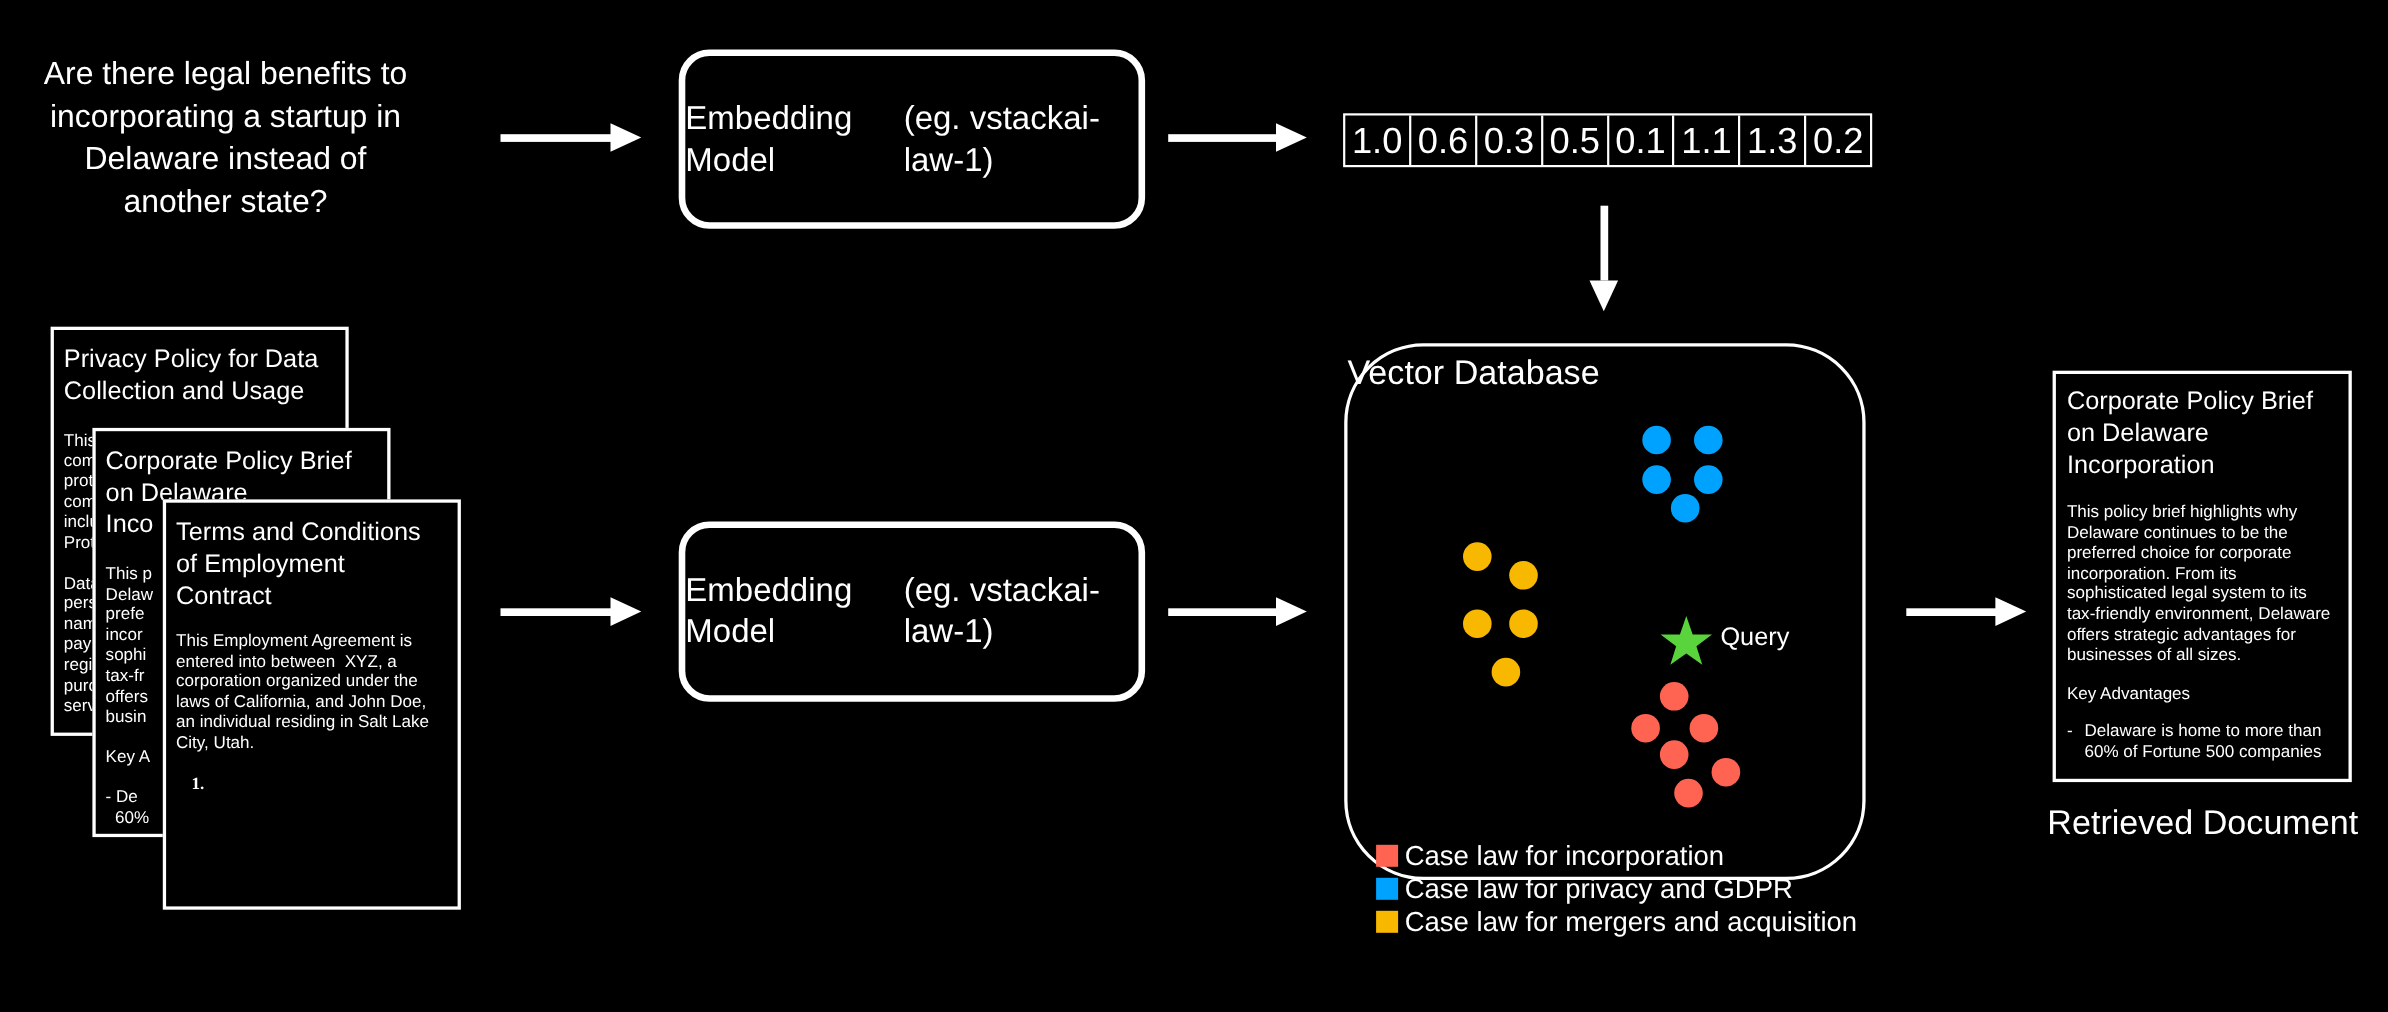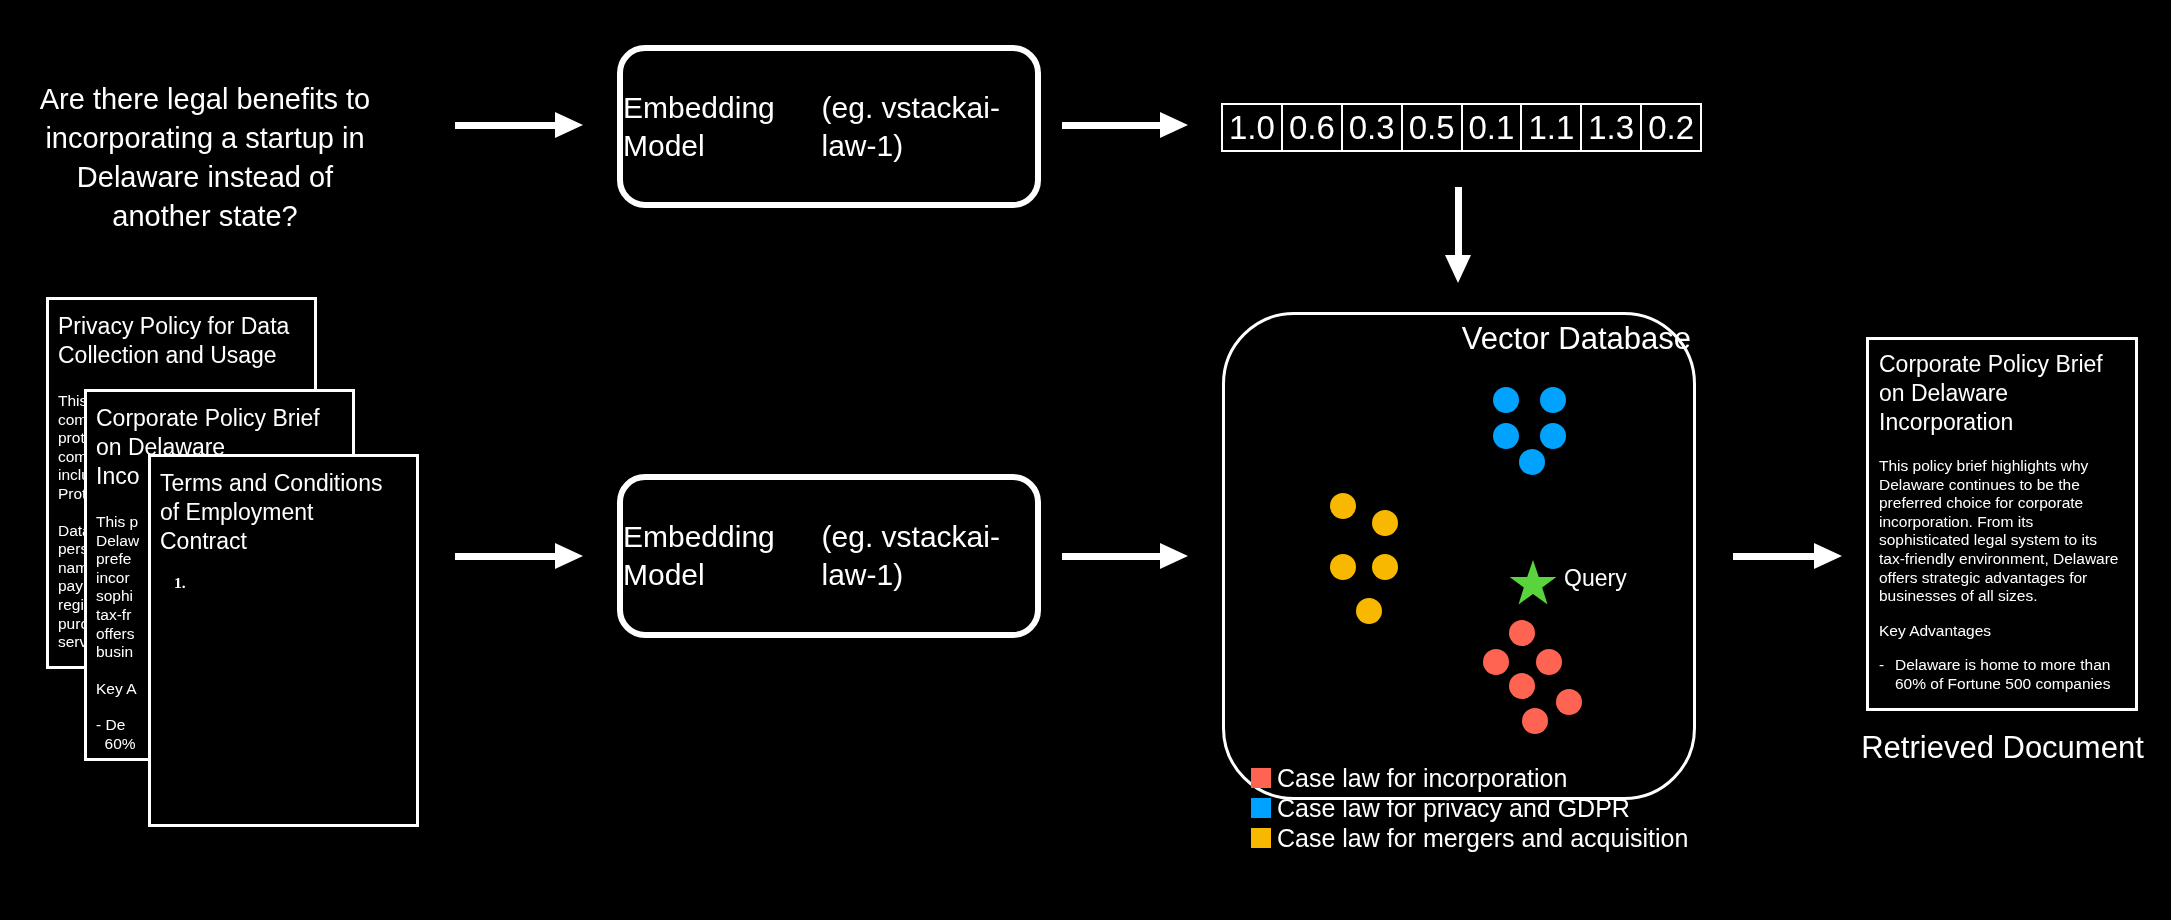--- a/index.html
+++ b/index.html
@@ -1,20 +1,20 @@
 <!DOCTYPE html>
 <html><head>
 <meta charset="utf-8">
 <style>
   html, body { margin: 0; padding: 0; background: #000; }
   body { width: 2171px; height: 920px; position: relative; overflow: hidden;
          font-family: "Liberation Sans", "DejaVu Sans", sans-serif; color: #fff; }
   .abs { position: absolute; }
   .question { left: 10px; top: 48px; width: 390px; text-align: center;
-              font-size: 29px; line-height: 39px; margin-top: 32px; }
+              font-size: 29px; line-height: 39px; }
   .arrow-h { height: 7px; background: #fff; }
   .arrow-h::after { content: ""; position: absolute; right: -26px; top: -10px;
               border-left: 28px solid #fff; border-top: 13.5px solid transparent;
               border-bottom: 13.5px solid transparent; }
   .model-box { border: 6px solid #fff; border-radius: 28px; box-sizing: border-box;
                display: flex; flex-direction: row; align-items: center; justify-content: center;
                font-size: 30px; line-height: 38px; }
   .vector { display: flex; border: 2px solid #fff; }
   .vcell { border-right: 2px solid #fff; font-size: 33px; height: 45px; line-height: 45px;
            text-align: center; padding: 0 6px; }
@@ -25,21 +25,21 @@
               border-right: 13.5px solid transparent; }
   .doc { border: 3px solid #fff; background: #000; box-sizing: border-box; padding: 12px 9px;
          overflow: hidden; }
   .doc-title { font-size: 23px; line-height: 29px; margin-bottom: 22px; }
   .doc-body { font-size: 15.5px; line-height: 18.6px; }
   .doc-list { display: flex; font-size: 15.5px; line-height: 18.6px; }
   .doc-list .num { width: 48px; padding-left: 14px; box-sizing: border-box; font-family: "Liberation Serif", serif; font-weight: bold; }
   .doc-list .dash { width: 22px; }
   .bold { font-weight: bold; }
   .vdb { border: 3px solid #fff; border-radius: 72px; box-sizing: border-box; }
-  .vdb-title { position: absolute; left: 0; right: 2px; top: 6px; text-align: right; font-size: 31px; }
+  .vdb-title { position: absolute; left: 0; right: 2px; top: 6px; text-align: left; font-size: 31px; }
   .legend-row { display: flex; align-items: center; font-size: 25px; height: 30px; }
   .legend-swatch { width: 20px; height: 20px; margin-right: 6px; }
   .caption { font-size: 31px; }
 </style>
 </head>
 <body>
 
 <div class="abs question">
   <div>Are there legal benefits to</div>
   <div>incorporating a startup in</div>
@@ -112,20 +112,28 @@
     <div>- De</div>
     <div style="white-space:pre">  60%</div>
   </div>
 </div>
 
 <div class="abs doc" style="left:148px; top:454px; width:271px; height:373px;">
   <div class="doc-title" style="margin-bottom:18px">
     <div>Terms and Conditions</div>
     <div>of Employment</div>
     <div>Contract</div>
+  </div>
+  <div class="doc-body">
+    <div style="white-space:pre">This Employment Agreement is</div>
+    <div style="white-space:pre">entered into between  XYZ, a</div>
+    <div>corporation organized under the</div>
+    <div>laws of California, and John Doe,</div>
+    <div>an individual residing in Salt Lake</div>
+    <div>City, Utah.</div>
   </div>
   <div class="doc-list" style="margin-top:18px">
     <div class="num">1.</div>
   </div>
 </div>
 
 <div class="abs arrow-h" style="left:455px; top:553px; width:102px;"></div>
 
 <div class="abs model-box" style="left:617px; top:474px; width:424px; height:164px;">
   <div>Embedding Model</div>

